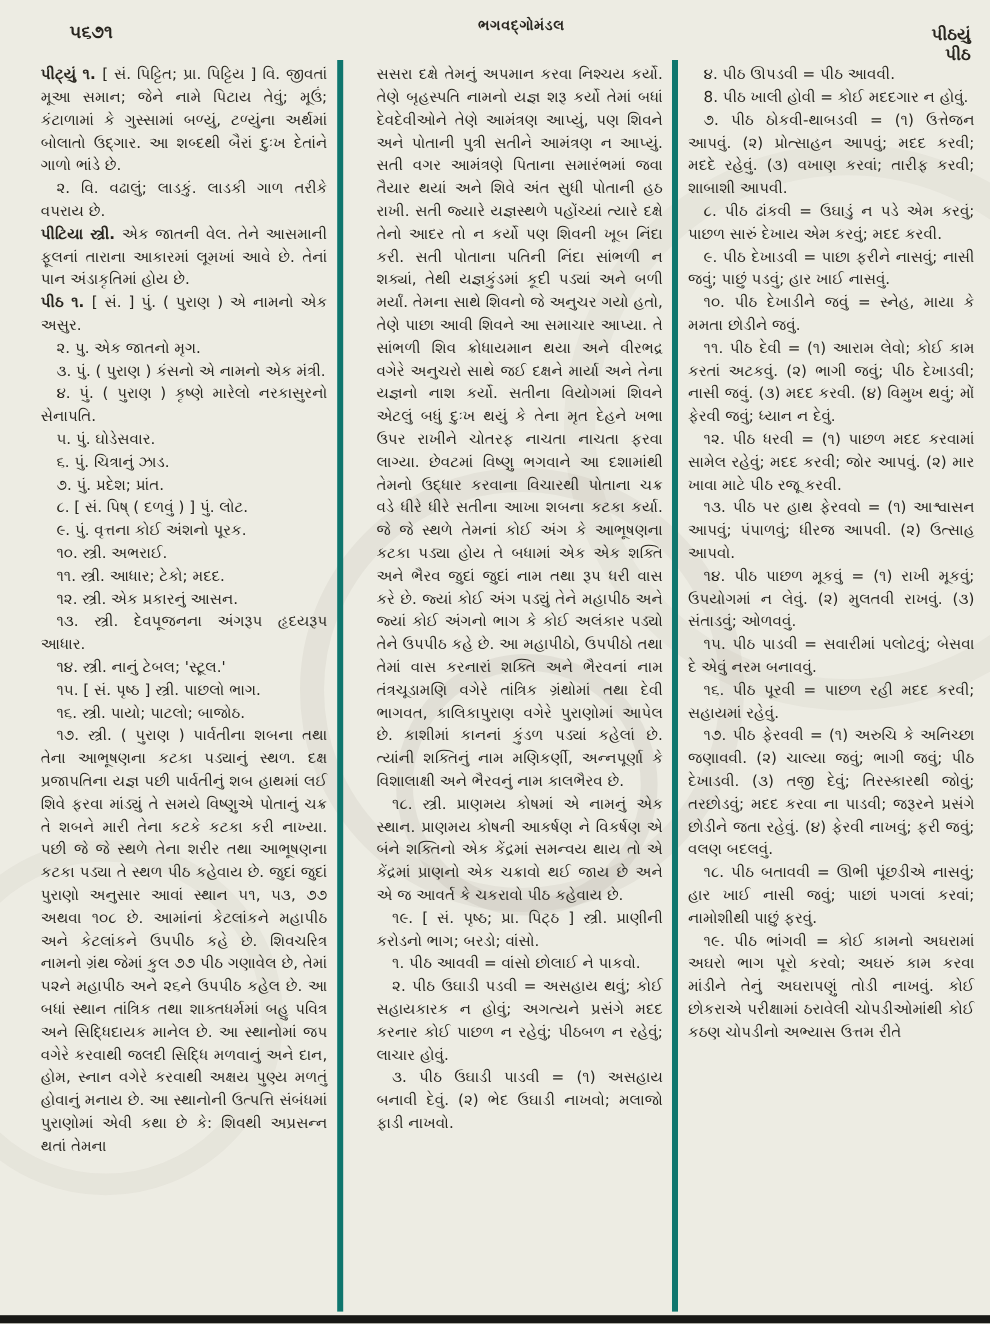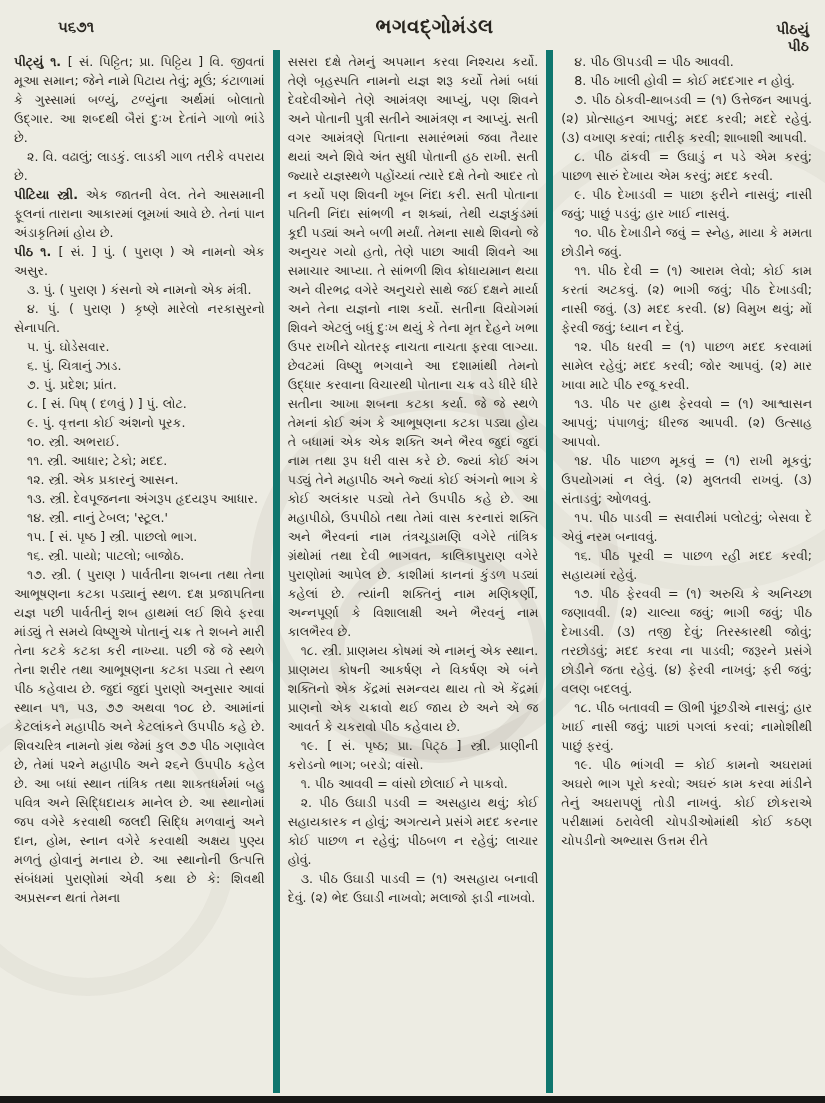--- a/index.html
+++ b/index.html
@@ -23,39 +23,39 @@
     position: absolute; top: 6px; left: 0; right: 0; height: 44px;
     padding: 0 12px;
     margin-left: 44px;
   }
   .page-number {
     position: absolute; left: 14px; top: 12px;
     font-size: 15px; font-weight: bold;
   }
   .page-title {
     position: absolute; left: 50%; top: 8px; transform: translateX(-50%);
-    font-size: 20px; font-weight: bold; letter-spacing: 0.5px;
+    font-size: 12px; font-weight: bold; letter-spacing: 0.5px;
   }
   .running-head {
     position: absolute; right: 16px; top: 15px;
     text-align: right; font-weight: bold; font-size: 14px; line-height: 17px;
   }
 
   .columns {
     position: absolute; left: 6px; right: 5px; top: 50px; bottom: 10px;
     display: flex;
   }
   .column {
     flex: 1 1 0;
     padding: 2px 8px 0 8px;
     font-size: 12.6px;
     line-height: 19px;
     overflow: hidden;
   }
-  .column.divided { border-right: 7px solid #0f766e; }
+  .column.divided { border-right: 5px solid #0f766e; margin-left: 20px; }
   .para { margin: 0; text-align: justify; }
   .para.sense, .para.phrase { text-indent: 13px; }
   .para.entry, .para.cont { text-indent: 0; }
   .headword { font-weight: bold; }
 
   .bottom-bar {
     position: absolute; left: 0; right: 0; bottom: 0; height: 7px;
     background: #181816;
   }
 </style>
@@ -75,20 +75,21 @@
     <div>પીઠ</div>
   </div>
 </div>
 
 <div class="columns">
   <div class="column divided">
       <p class="para entry"><b class="headword">પીટ્યું ૧. </b>[ સં. પિટ્ટિત; પ્રા. પિટ્ટિય ] વિ. જીવતાં મૂઆ સમાન; જેને નામે પિટાય તેવું; મૂઉં; કંટાળામાં કે ગુસ્સામાં બળ્યું, ટળ્યુંના અર્થમાં બોલાતો ઉદ્ગાર. આ શબ્દથી બૈરાં દુઃખ દેતાંને ગાળો ભાંડે છે.</p>
       <p class="para sense">૨. વિ. વઢાલું; લાડકું. લાડકી ગાળ તરીકે વપરાય છે.</p>
       <p class="para entry"><b class="headword">પીટિયા સ્ત્રી. </b>એક જાતની વેલ. તેને આસમાની ફૂલનાં તારાના આકારમાં લૂમખાં આવે છે. તેનાં પાન અંડાકૃતિમાં હોય છે.</p>
       <p class="para entry"><b class="headword">પીઠ ૧. </b>[ સં. ] પું. ( પુરાણ ) એ નામનો એક અસુર.</p>
+      <p class="para sense">૨. પુ. એક જાતનો મૃગ.</p>
       <p class="para sense">૩. પું. ( પુરાણ ) કંસનો એ નામનો એક મંત્રી.</p>
       <p class="para sense">૪. પું. ( પુરાણ ) કૃષ્ણે મારેલો નરકાસુરનો સેનાપતિ.</p>
       <p class="para sense">૫. પું. ઘોડેસવાર.</p>
       <p class="para sense">૬. પું. ચિત્રાનું ઝાડ.</p>
       <p class="para sense">૭. પું. પ્રદેશ; પ્રાંત.</p>
       <p class="para sense">૮. [ સં. પિષ્ ( દળવું ) ] પું. લોટ.</p>
       <p class="para sense">૯. પું. વૃત્તના કોઈ અંશનો પૂરક.</p>
       <p class="para sense">૧૦. સ્ત્રી. અભરાઈ.</p>
       <p class="para sense">૧૧. સ્ત્રી. આધાર; ટેકો; મદદ.</p>
       <p class="para sense">૧૨. સ્ત્રી. એક પ્રકારનું આસન.</p>

